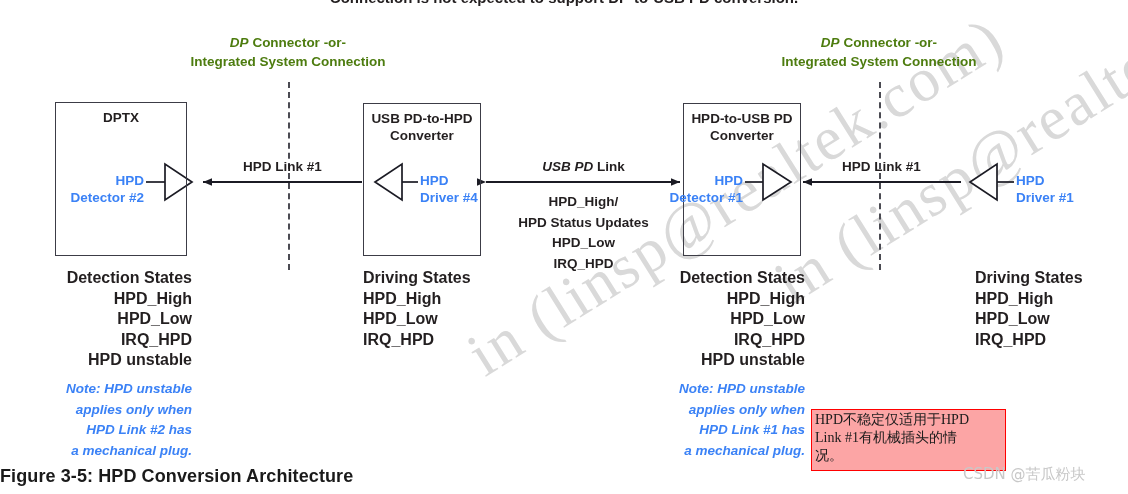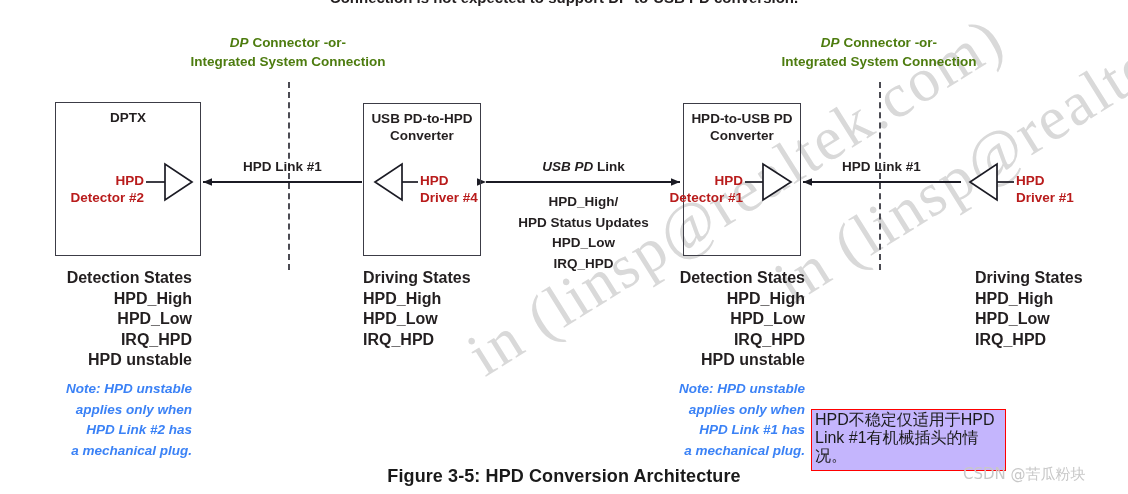--- a/index.html
+++ b/index.html
@@ -60,21 +60,21 @@
     line-height:17px;
     color:#231f20;
   }
 
   
   .hpdlbl{
     position:absolute;
     font-size:13.5px;
     font-weight:bold;
     line-height:17px;
-    color:#b91c1c;
+    color:#3b82f6;
     white-space:nowrap;
   }
 
   
   .conn-cap{
     position:absolute;
     text-align:center;
     font-size:13.5px;
     font-weight:bold;
     line-height:19px;
@@ -133,38 +133,37 @@
     font-weight:bold;
     line-height:20.5px;
     color:#231f20;
     white-space:nowrap;
   }
 
   
   .caption{
     position:absolute;
     left:0; right:0;
-    text-align:center;
     font-size:18px;
     font-weight:bold;
     color:#1a1a1a;
     letter-spacing:.1px;
   }
 
   
   .annot{
     position:absolute;
     border:1.6px solid #ff0000;
     box-sizing:border-box;
     padding:1px 3px 0 3px;
-    font-family:Liberation Sans, sans-serif;
-    font-size:16px;
+    font-family:Liberation Serif, serif;
+    font-size:14px;
     line-height:18px;
     color:#1b1b1b;
-    background:#c4b5fd;
+    background:#fca5a5;
   }
 
   .csdn{
     position:absolute;
     color:#c8c8c8;
     font-size:15px;
     font-family:"DejaVu Sans","Liberation Sans",sans-serif;
     white-space:nowrap;
   }
 
@@ -225,21 +224,21 @@
   <div class="conn-cap" style="left:178px;top:33px;width:220px;">
     <div><i>DP</i><span> Connector -or-</span></div>
     <div>Integrated System Connection</div>
   </div>
 
   <div class="conn-cap" style="left:769px;top:33px;width:220px;">
     <div><i>DP</i><span> Connector -or-</span></div>
     <div>Integrated System Connection</div>
   </div>
 
-  <div class="blk" style="left:55px;top:102px;width:146px;height:154px;">
+  <div class="blk" style="left:55px;top:102px;width:132px;height:154px;">
     <div class="blk-title">DPTX</div>
   </div>
   <div class="hpdlbl" style="left:56px;top:172px;width:88px;text-align:right;">
     <div>HPD</div>
     <div>Detector #2</div>
   </div>
 
   <div class="blk" style="left:363px;top:103px;width:118px;height:153px;">
     <div class="blk-title">
       <div>USB PD-to-HPD</div>

